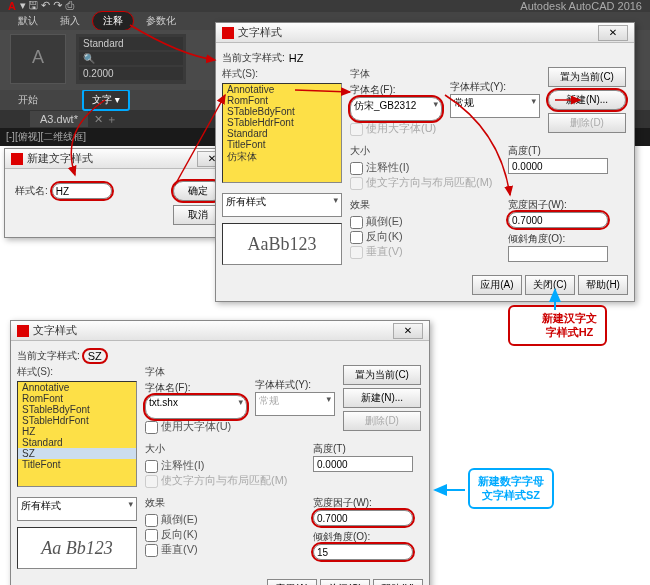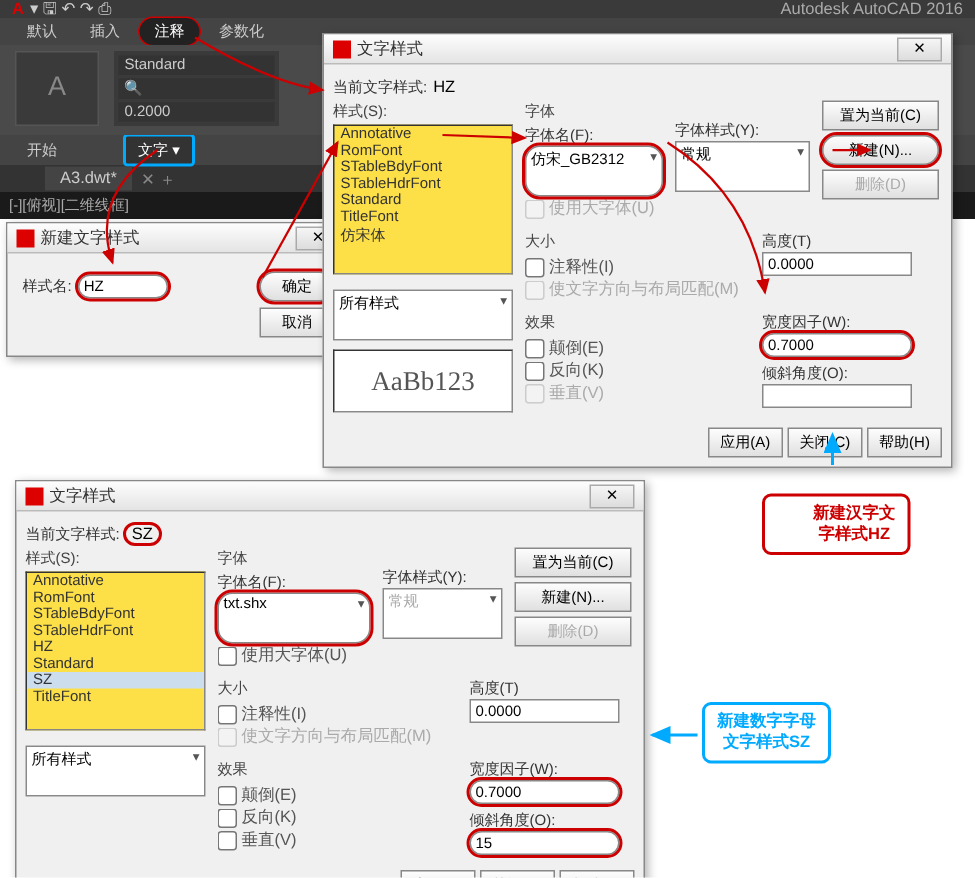--- a/index.html
+++ b/index.html
@@ -35,21 +35,21 @@
   .dlg-title { background: linear-gradient(#fdfdfd,#e4e4e4); height: 20px; display: flex; align-items: center; padding: 0 6px; border-bottom: 1px solid #bbb; }
   .dlg-title .aicon { width: 12px; height: 12px; background: #d00; margin-right: 4px; display: inline-block; }
   .dlg-title .ttxt { flex: 1; font-size: 11px; color: #333; }
   .dlg-x { width: 30px; height: 16px; background: linear-gradient(#f5f5f5,#ddd); border: 1px solid #aaa; text-align: center; font-size: 10px; line-height: 14px; cursor: pointer; }
   
   .btn { background: linear-gradient(#fdfdfd,#e0e0e0); border: 1px solid #888; padding: 2px 6px; font-size: 10px; cursor: pointer; display: inline-block; text-align: center; min-width: 50px; }
   .btn.ringed { outline: 2px solid #c00; border-radius: 10px; }
   
   .input { background: #fff; border: 1px solid #888; padding: 1px 3px; font-size: 10px; height: 16px; }
   .input.ringed { outline: 2px solid #c00; border-radius: 8px; }
-  .combo { background: #fff; border: 1px solid #888; padding: 1px 3px; font-size: 10px; height: 34px; position: relative; }
+  .combo { background: #fff; border: 1px solid #888; padding: 1px 3px; font-size: 10px; height: 24px; position: relative; }
   .combo::after { content: "▾"; position: absolute; right: 3px; top: 1px; font-size: 9px; color: #555; }
   .combo.ringed { outline: 2px solid #c00; border-radius: 10px; }
   
   .listbox { background: #fde047; border: 1px inset #888; overflow: hidden; }
   .listbox div { padding: 0 4px; font-size: 10px; color: #333; }
   .listbox div.sel { background: #cde; }
   
   .grp-label { color: #444; font-size: 10px; margin-bottom: 2px; }
   .chk { font-size: 10px; color: #555; }
   .chk input { vertical-align: middle; margin-right: 3px; }
@@ -215,20 +215,21 @@
           <div>Annotative</div>
           <div>RomFont</div>
           <div>STableBdyFont</div>
           <div>STableHdrFont</div>
           <div>HZ</div>
           <div>Standard</div>
           <div class="sel">SZ</div>
           <div>TitleFont</div>
         </div>
         <div class="combo" style="margin-top:10px">所有样式</div>
+        <div class="preview it" style="margin-top:6px">Aa Bb123</div>
       </div>
       <div style="flex:1;">
         <div style="display:flex; gap:8px;">
           <div style="flex:1">
             <div class="grp-label">字体</div>
             <div class="fld-lbl">字体名(F):</div>
             <div class="combo ringed">txt.shx</div>
             <label class="chk"><input type="checkbox" style=""><span>使用大字体(U)</span></label>
           </div>
           <div style="width:80px">
@@ -270,21 +271,21 @@
       </div>
     </div>
     <div style="text-align:right; margin-top:10px;">
       <span class="btn">应用(A)</span>
       <span class="btn">关闭(C)</span>
       <span class="btn">帮助(H)</span>
     </div>
   </div>
 </div>
 
-<div class="callout" style="left:508px; top:329px;padding-left:32px;">
+<div class="callout" style="left:508px; top:305px;padding-left:32px;">
   <div>新建汉字文</div>
   <div>字样式HZ</div>
 </div>
 <div class="callout blue" style="left:468px; top:468px;">
   <div>新建数字字母</div>
   <div>文字样式SZ</div>
 </div>
 
 <svg class="arrow" style="left:0;top:0;width:650px;height:585px;">
   <defs>

